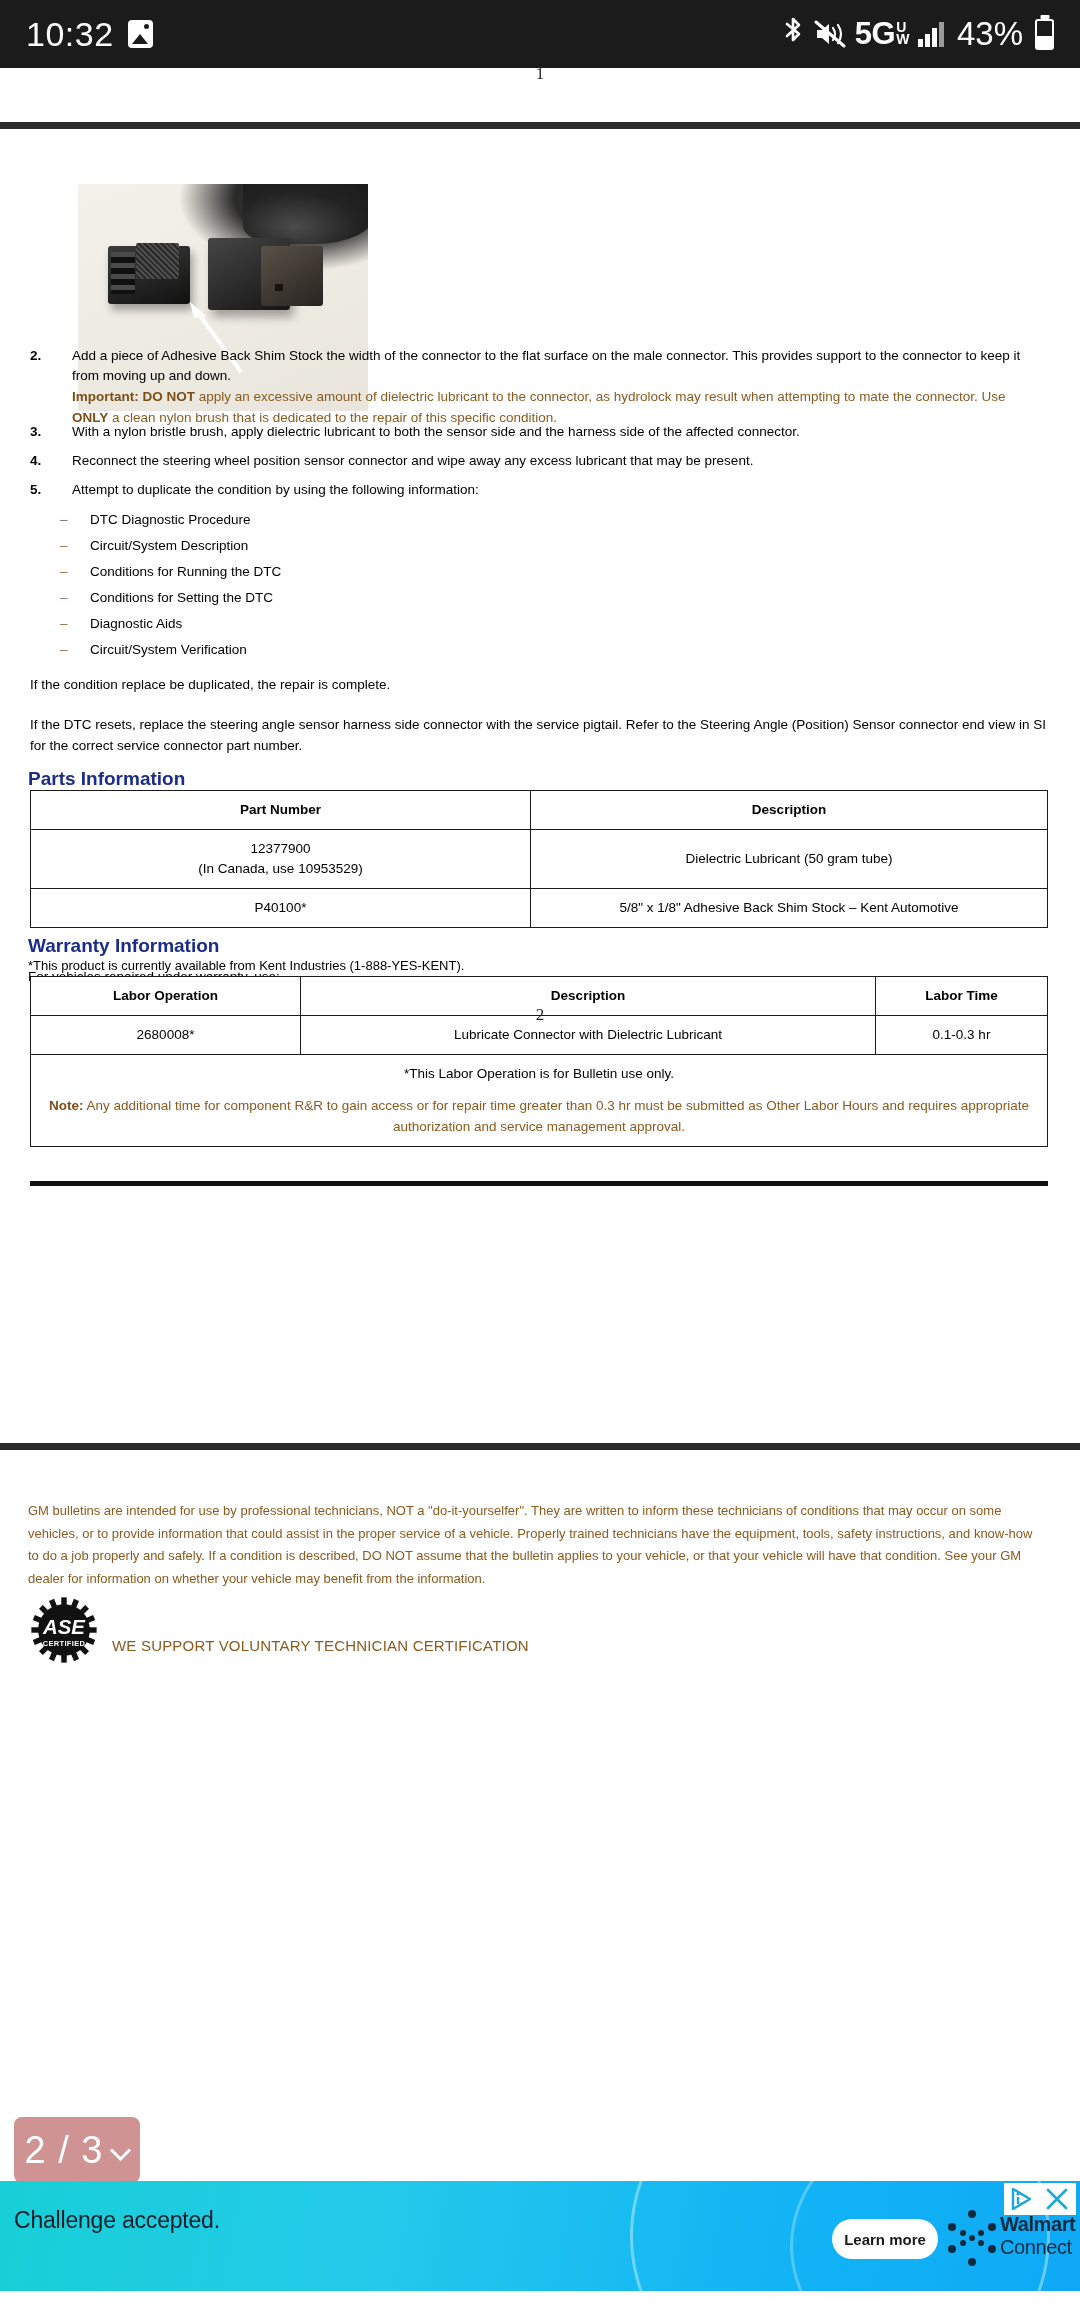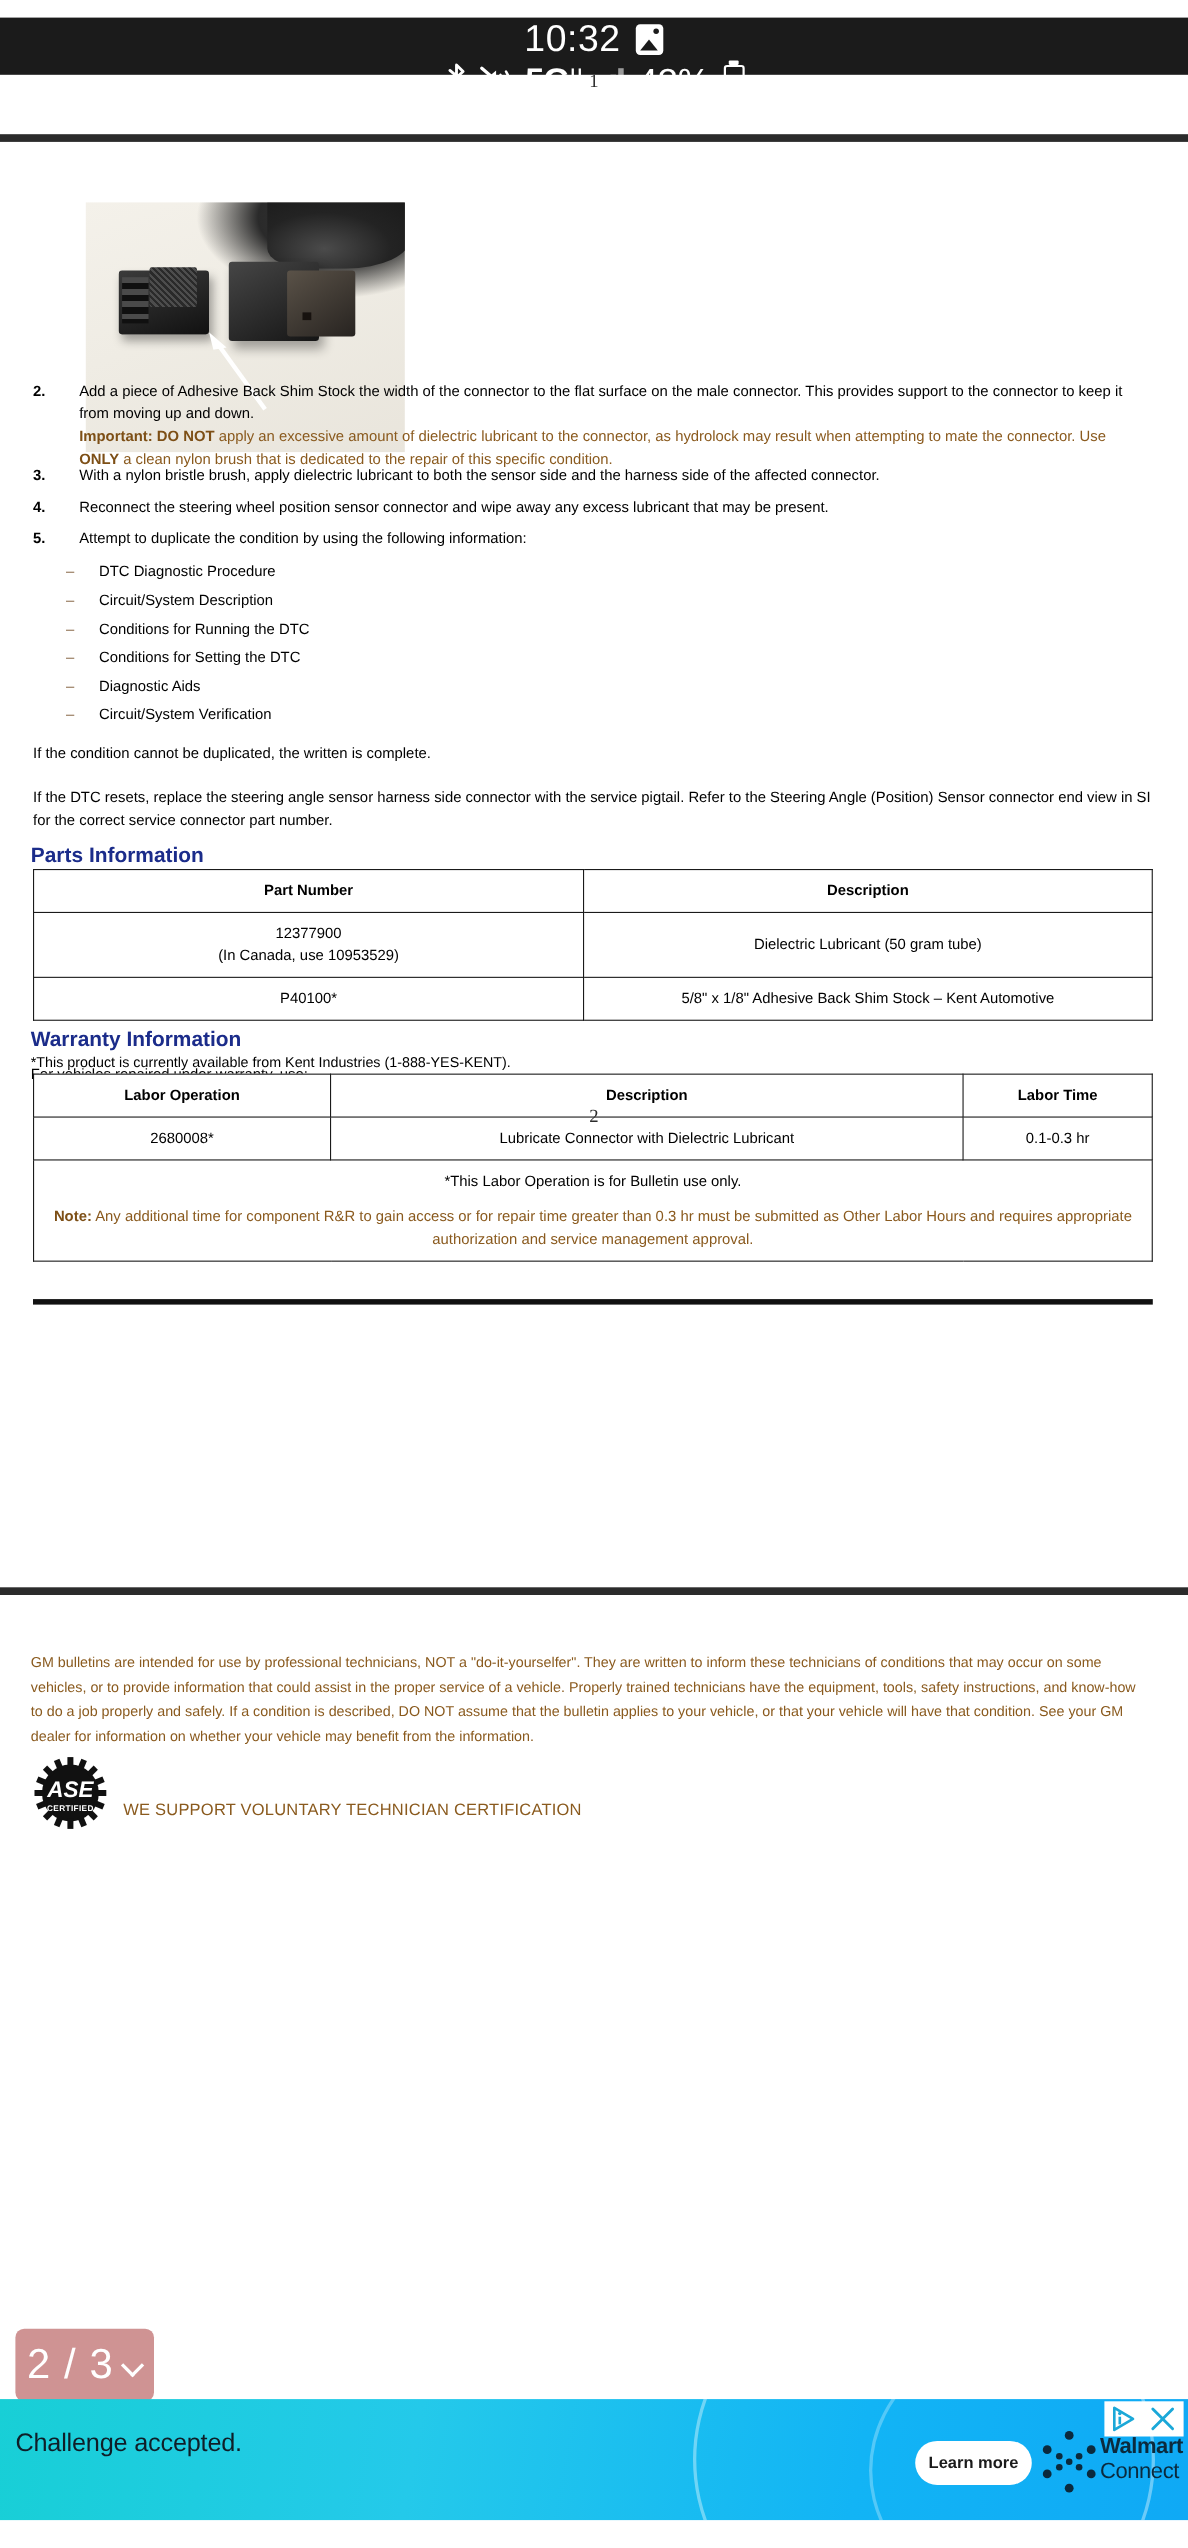--- a/index.html
+++ b/index.html
@@ -6,25 +6,24 @@
   html, body {
     width: 1080px; height: 2316px;
     background: #ffffff;
     font-family: "Liberation Sans", sans-serif;
     overflow: hidden;
   }
   .screen { position: relative; width: 1080px; height: 2316px; background: #fff; }
 
   
   .statusbar {
-    position: absolute; left: 0; top: 16px; width: 1080px; height: 68px;
+    position: absolute; left: 0; top: 0; width: 1080px; height: 68px;
     background: #1b1b1b; color: #ffffff;
     display: flex; align-items: center; justify-content: space-between;
     padding: 0 26px;
-    flex-direction: column;
   }
   .sb-left { display: flex; align-items: center; gap: 14px; }
   .sb-clock { font-size: 34px; font-weight: 400; letter-spacing: .5px; }
   .sb-right { display: flex; align-items: center; gap: 9px; }
   .ic { display: inline-block; }
   .sb-photo-icon {
     width: 25px; height: 28px; background: #fff; border-radius: 4px;
     position: relative;
   }
   .sb-photo-icon::after {
@@ -302,21 +301,21 @@
     </div>
     <div class="dash-item" style="left:60px; top:546px; width:900px; padding-left:30px;">
       <span class="d">–</span>
       <span>Diagnostic Aids</span>
     </div>
     <div class="dash-item" style="left:60px; top:572px; width:900px; padding-left:30px;">
       <span class="d">–</span>
       <span>Circuit/System Verification</span>
     </div>
 
-    <div class="para" style="left:30px; top:606px; width:1020px;">If the condition cannot be duplicated, the written is complete.</div>
+    <div class="para" style="left:30px; top:606px; width:1020px;">If the condition replace be duplicated, the repair is complete.</div>
     <div class="para" style="left:30px; top:646px; width:1020px;">If the DTC resets, replace the steering angle sensor harness side connector with the service pigtail. Refer to the Steering Angle (Position) Sensor connector end view in SI for the correct service connector part number.</div>
 
     <div class="sec-head" style="left:28px; top:700px;">Parts Information</div>
 
     <table class="doctab" style="left:30px; top:722px; width:1018px;">
       <thead>
         <tr>
           <th style="width:500px;">Part Number</th>
           <th>Description</th>
         </tr>

